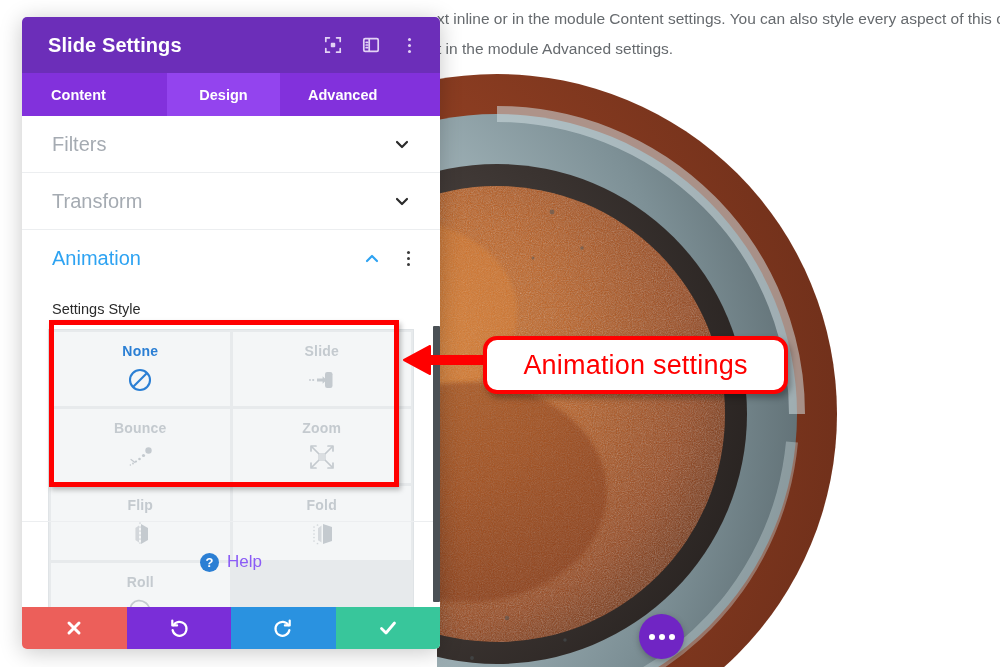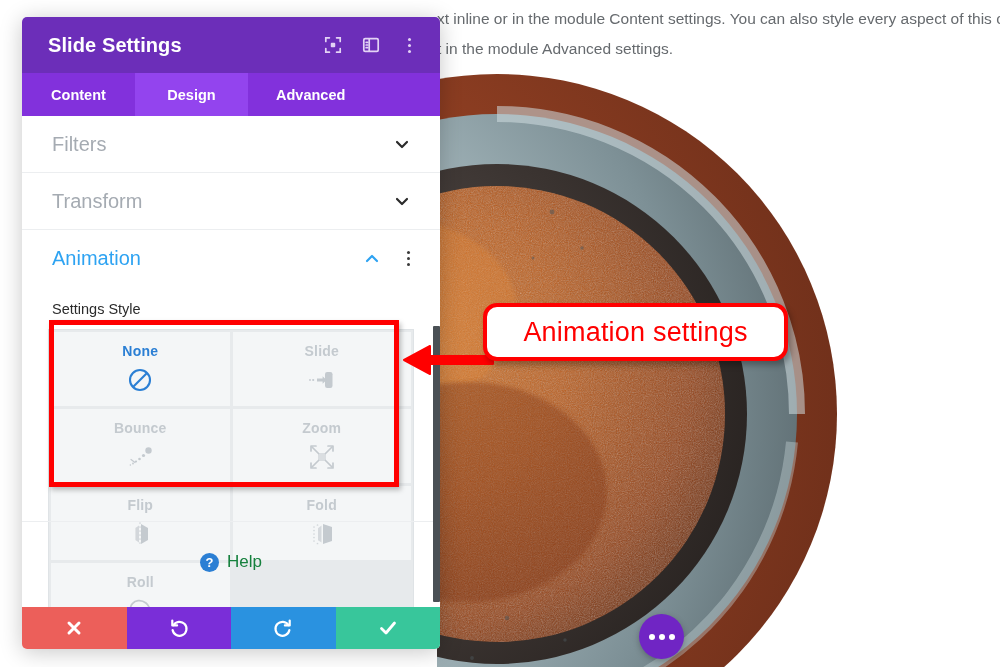--- a/index.html
+++ b/index.html
@@ -82,21 +82,21 @@
   }
   .tab {
     display: flex; align-items: center; justify-content: center;
     color: #fff; font-size: 14.5px; font-weight: bold;
     padding: 0 14px;
     cursor: pointer;
   }
   .tab.t0 { width: 113px; }
   .tab.t1 { width: 113px; }
   .tab.t2 { flex: 1 1 auto; justify-content: flex-start; padding-left: 28px; }
-  .tab.active { background: #9344ee; }
+  .tab.active { background: #9344ee; margin-left: 32px; }
 
   .modal-body {
     flex: 1 1 auto;
     position: relative;
     background: #fff;
     overflow: hidden;
   }
 
   .section-row {
     height: 57px;
@@ -158,21 +158,21 @@
     display: flex; align-items: center; justify-content: center; gap: 8px;
     border-top: 1px solid #eceef0;
     padding-top: 30px;
   }
   .help-q {
     width: 19px; height: 19px; border-radius: 50%;
     background: #2b7fd4; color: #fff;
     font-size: 13px; font-weight: bold;
     display: flex; align-items: center; justify-content: center;
   }
-  .help-label { font-size: 17px; color: #15803d; }
+  .help-label { font-size: 17px; color: #8b5cf6; }
 
   .modal-footer {
     height: 42px;
     display: flex;
     flex: 0 0 auto;
   }
   .fbtn { flex: 1 1 0; display: flex; align-items: center; justify-content: center; cursor: pointer; }
   .fbtn svg { display: block; }
   .fbtn.cancel { background: #ec5f5a; }
   .fbtn.undo   { background: #7a2ed8; }
@@ -184,21 +184,21 @@
     position: absolute;
     left: 433px; top: 326px;
     width: 7px; height: 276px;
     background: #4a5055;
     border-radius: 1px;
   }
 
   
   .callout {
     position: absolute;
-    left: 483px; top: 303px;
+    left: 483px; top: 336px;
     width: 305px; height: 58px;
     background: #ffffff;
     border: 4px solid #ff0000;
     border-radius: 14px;
     display: flex; align-items: center; justify-content: center;
     box-shadow: 3px 4px 6px rgba(0,0,0,.3);
   }
   .callout span {
     color: #ff0000;
     font-size: 27px;

